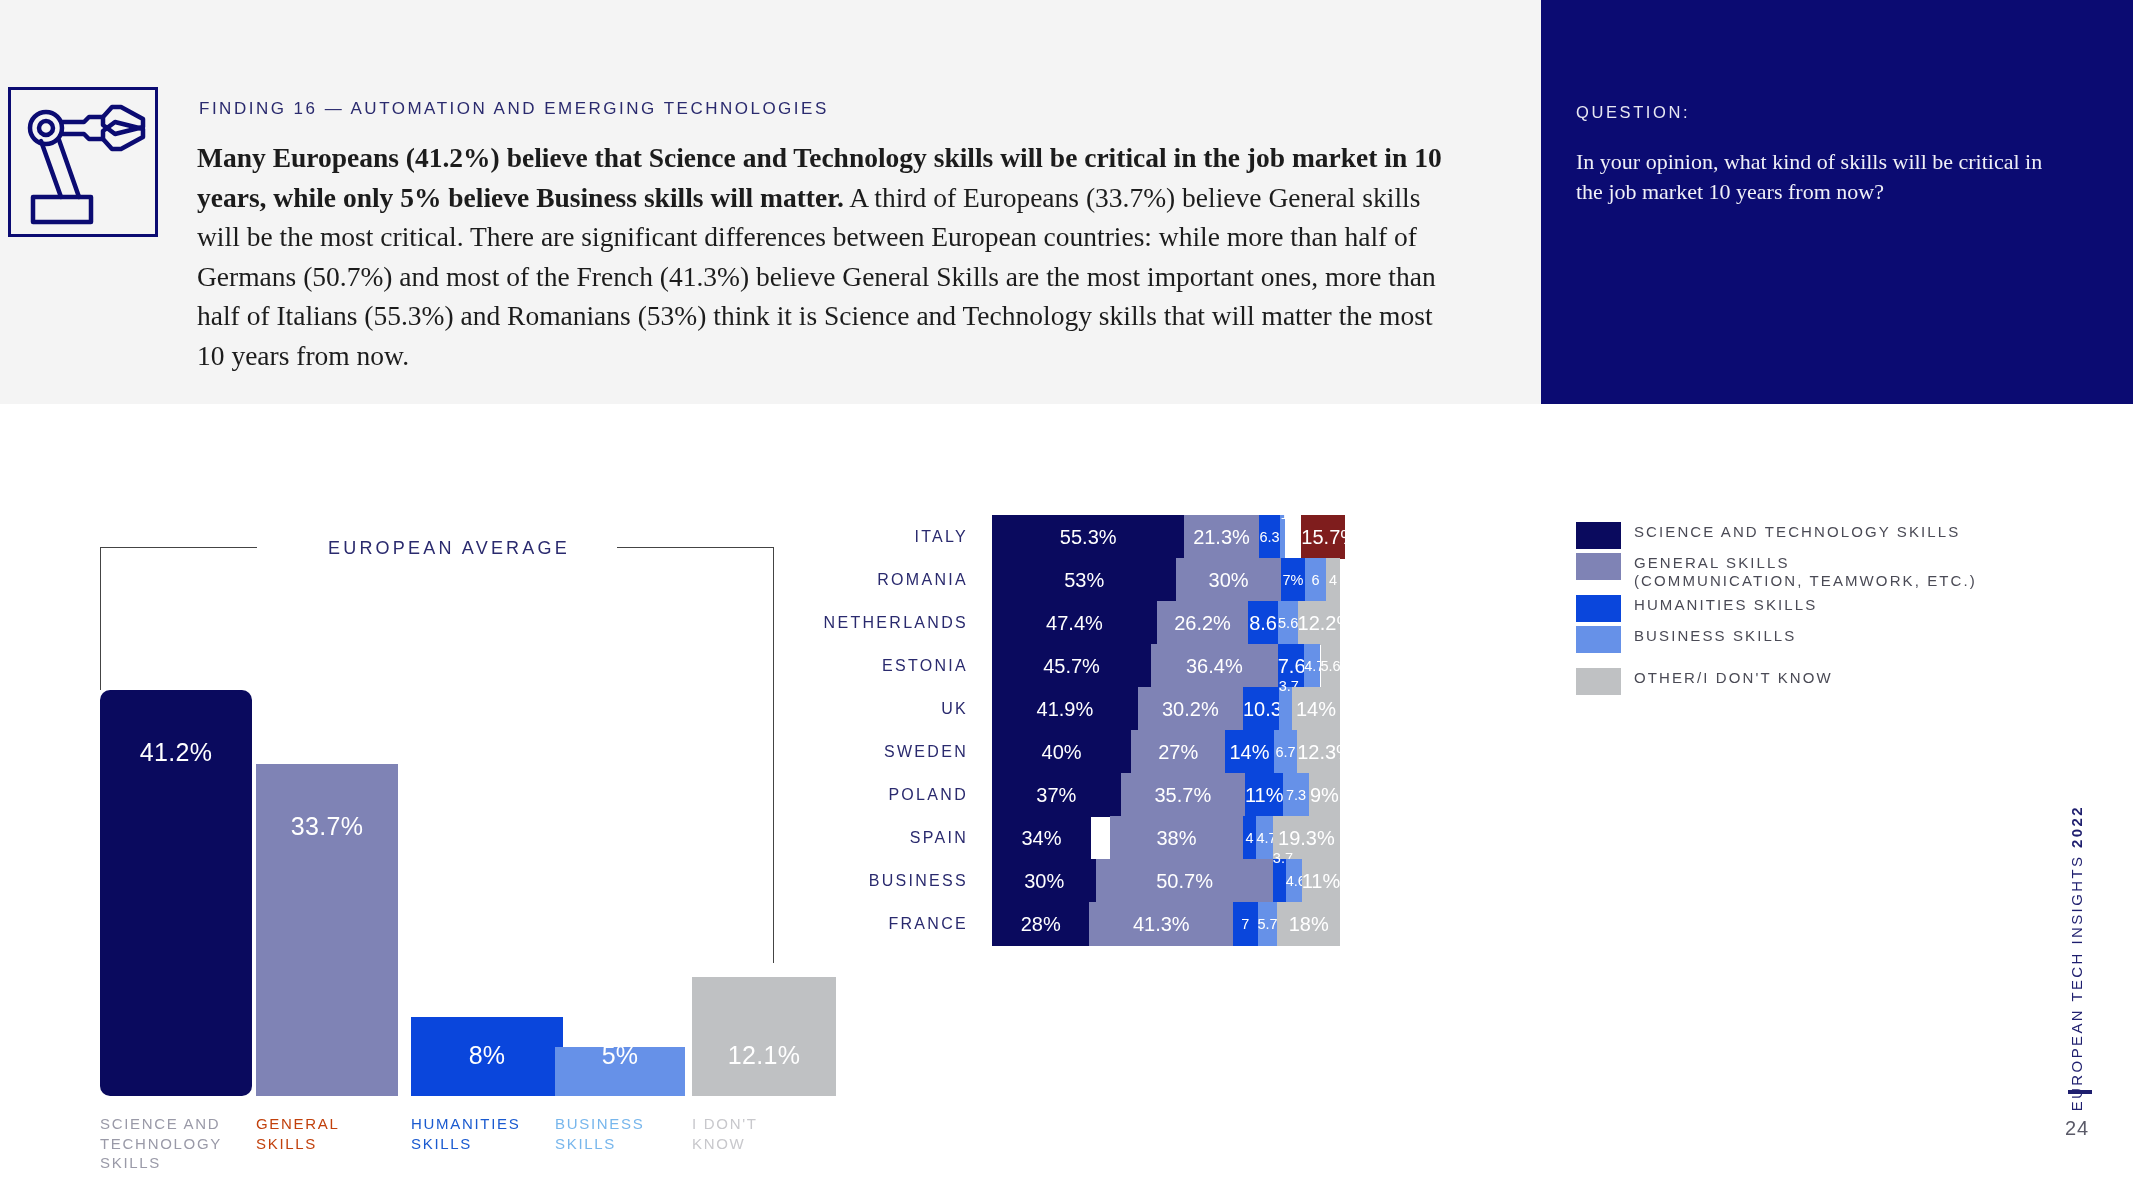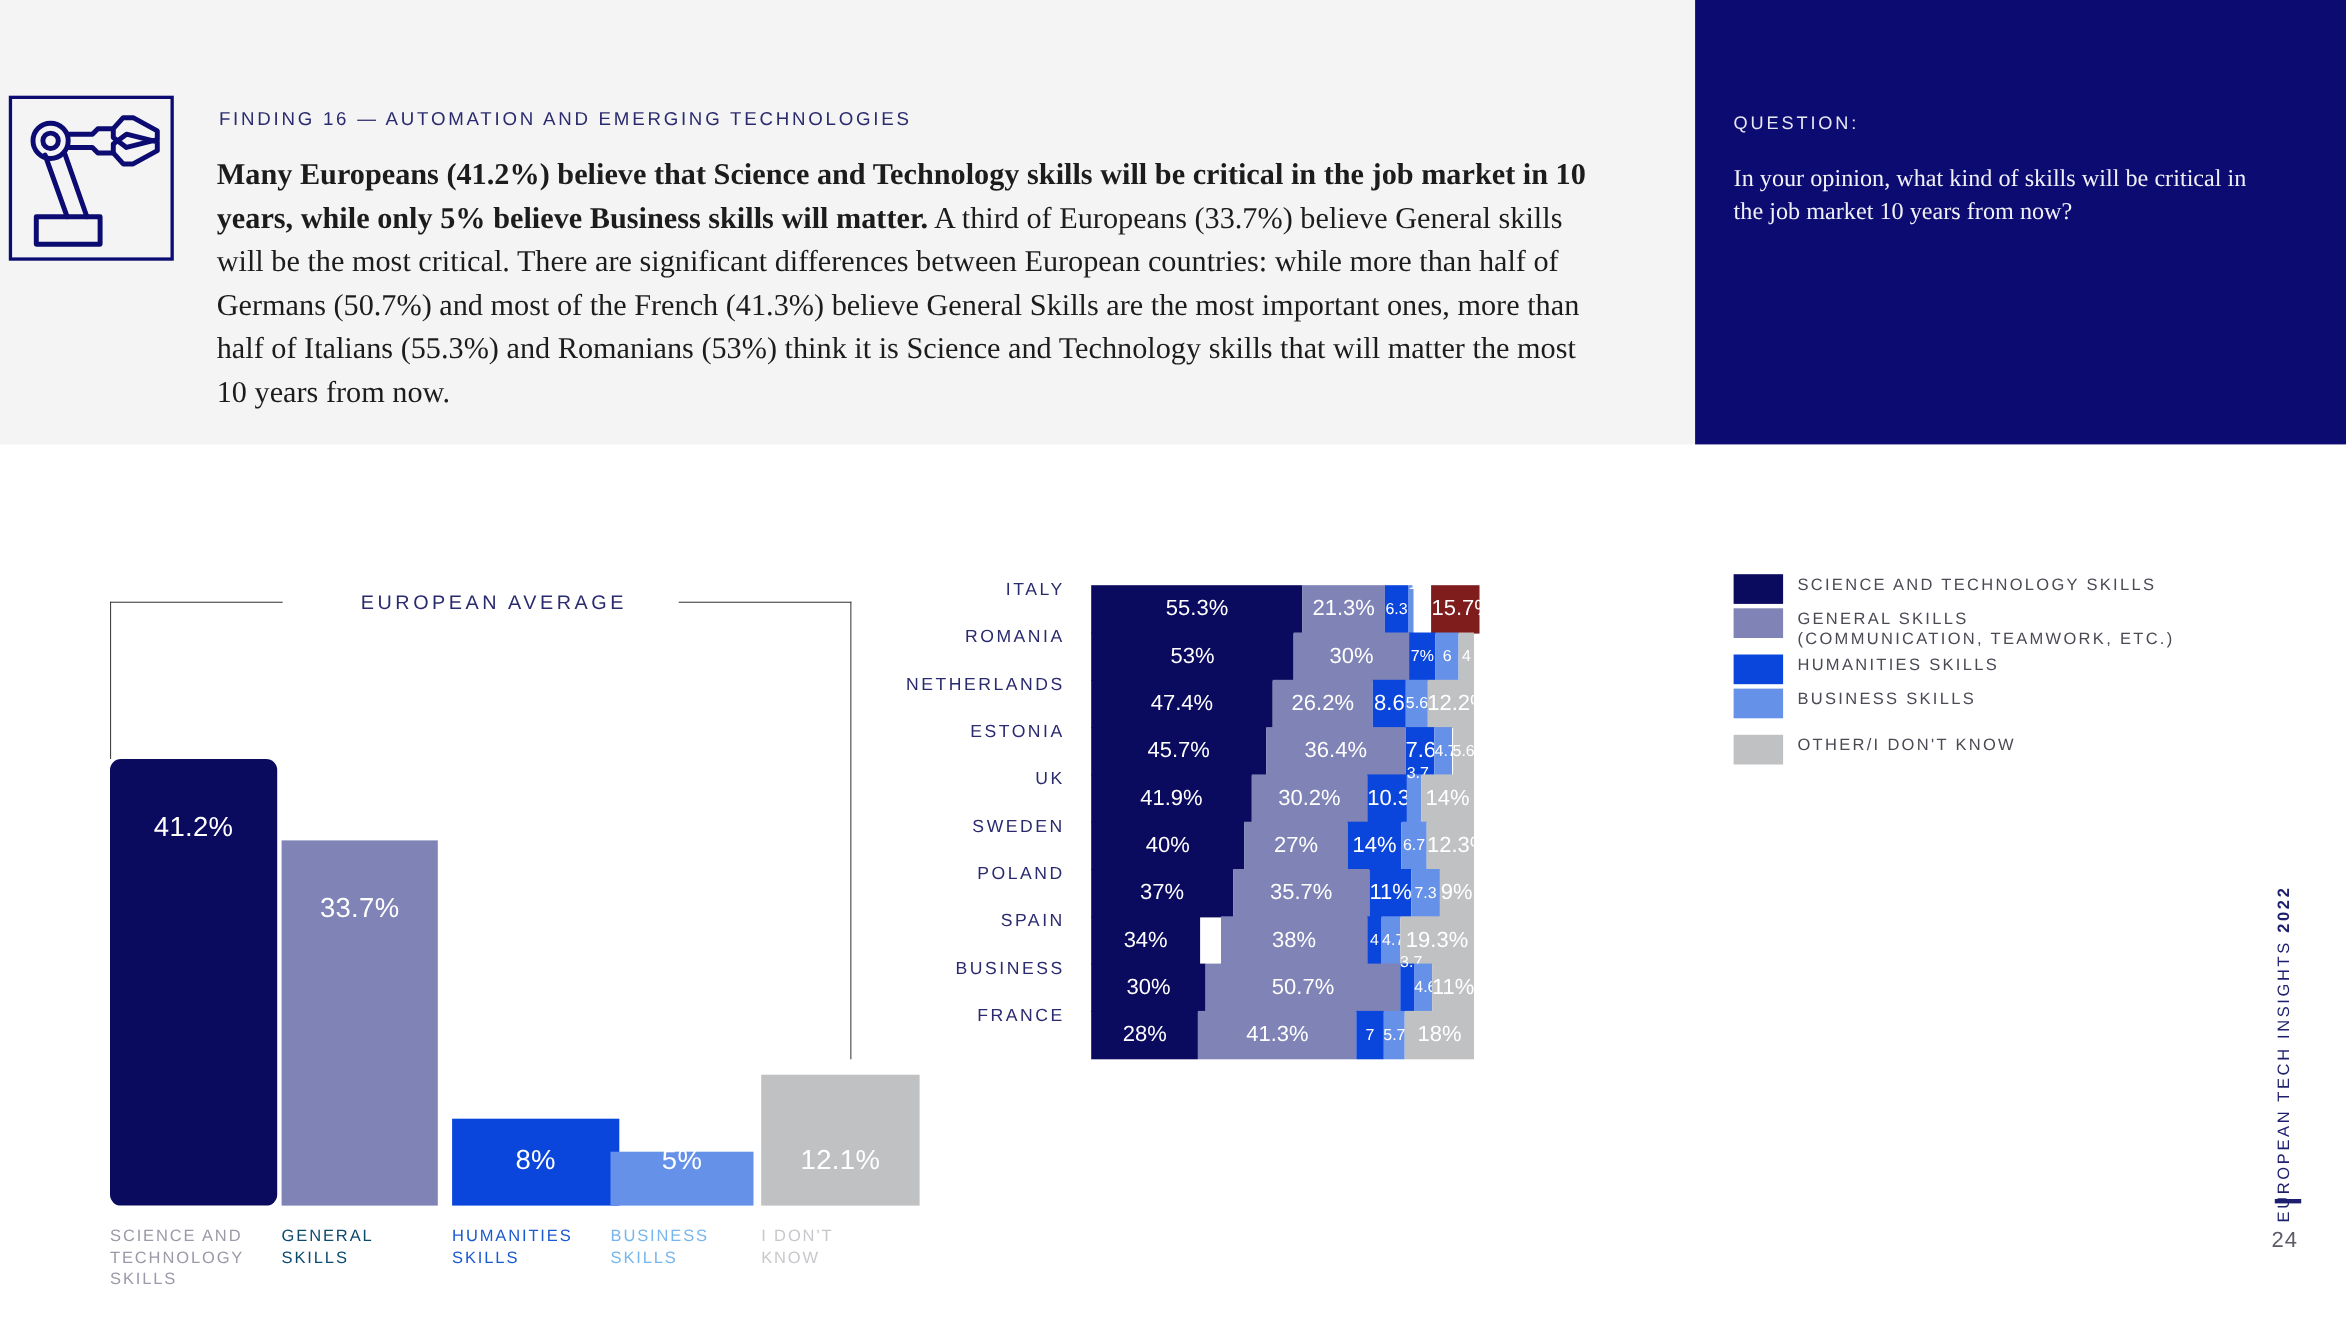--- a/index.html
+++ b/index.html
@@ -73,21 +73,21 @@
   }
 
   
   .stacked { position:absolute; left:820px; top:515px; width:700px; height:600px; }
   .srow { position:absolute; left:0; height:44px; width:700px; }
   .srow .clabel {
     position:absolute; left:0; top:13px; width:148px; text-align:right;
     font-size:16px; letter-spacing:2.3px; color:#2a2a6e; white-space:nowrap;
   }
   .segments { position:absolute; left:172px; top:0; height:44px; }
-  .seg { position:absolute; top:17px; height:44px; overflow:visible;text-decoration:underline; }
+  .seg { position:absolute; top:0; height:44px; overflow:visible;text-decoration:underline; }
   .seg .sval {
     position:absolute; left:0; right:0; top:50%; transform:translateY(-50%);
     text-align:center; color:#ffffff; font-size:20px; white-space:nowrap;
   }
   .seg .sval.tiny { font-size:14.5px; }
   .seg .sval.above { top:-9px; transform:none; }
 
   
   .legend { position:absolute; left:1576px; top:522px; width:480px; }
   .lrow { position:relative; height:31px; }
@@ -159,21 +159,21 @@
       </div>
       <div class="vbar" style="left: 455px; width: 130px; height: 49px; background: rgb(102, 145, 232);">
         <div class="vval" style="top: -6px;">5%</div>
       </div>
       <div class="vbar" style="left: 592px; width: 144px; height: 119px; background: rgb(191, 193, 195);">
         <div class="vval" style="top: 64px;">12.1%</div>
       </div>
     </div>
   <div class="axis-labels" id="axis-labels">
       <div class="axis-label" style="left: 0px; color: rgb(154, 154, 168);">SCIENCE AND<br>TECHNOLOGY<br>SKILLS</div>
-      <div class="axis-label" style="left: 156px; color: #0c4a6e;">GENERAL<br>SKILLS</div>
+      <div class="axis-label" style="left: 156px; color: #c2410c;">GENERAL<br>SKILLS</div>
       <div class="axis-label" style="left: 311px; color: rgb(26, 90, 208);">HUMANITIES<br>SKILLS</div>
       <div class="axis-label" style="left: 455px; color: rgb(119, 182, 236);">BUSINESS<br>SKILLS</div>
       <div class="axis-label" style="left: 592px; color: rgb(200, 200, 204);">I DON'T KNOW</div>
     </div>
 
   <div class="stacked" id="stacked">
       <div class="srow" style="top: 0px;">
         <div class="clabel">ITALY</div>
         <div class="segments" style="width: 348px;">
           <div class="seg" style="left: 0px; width: 192.444px; background: rgb(10, 10, 94);">

